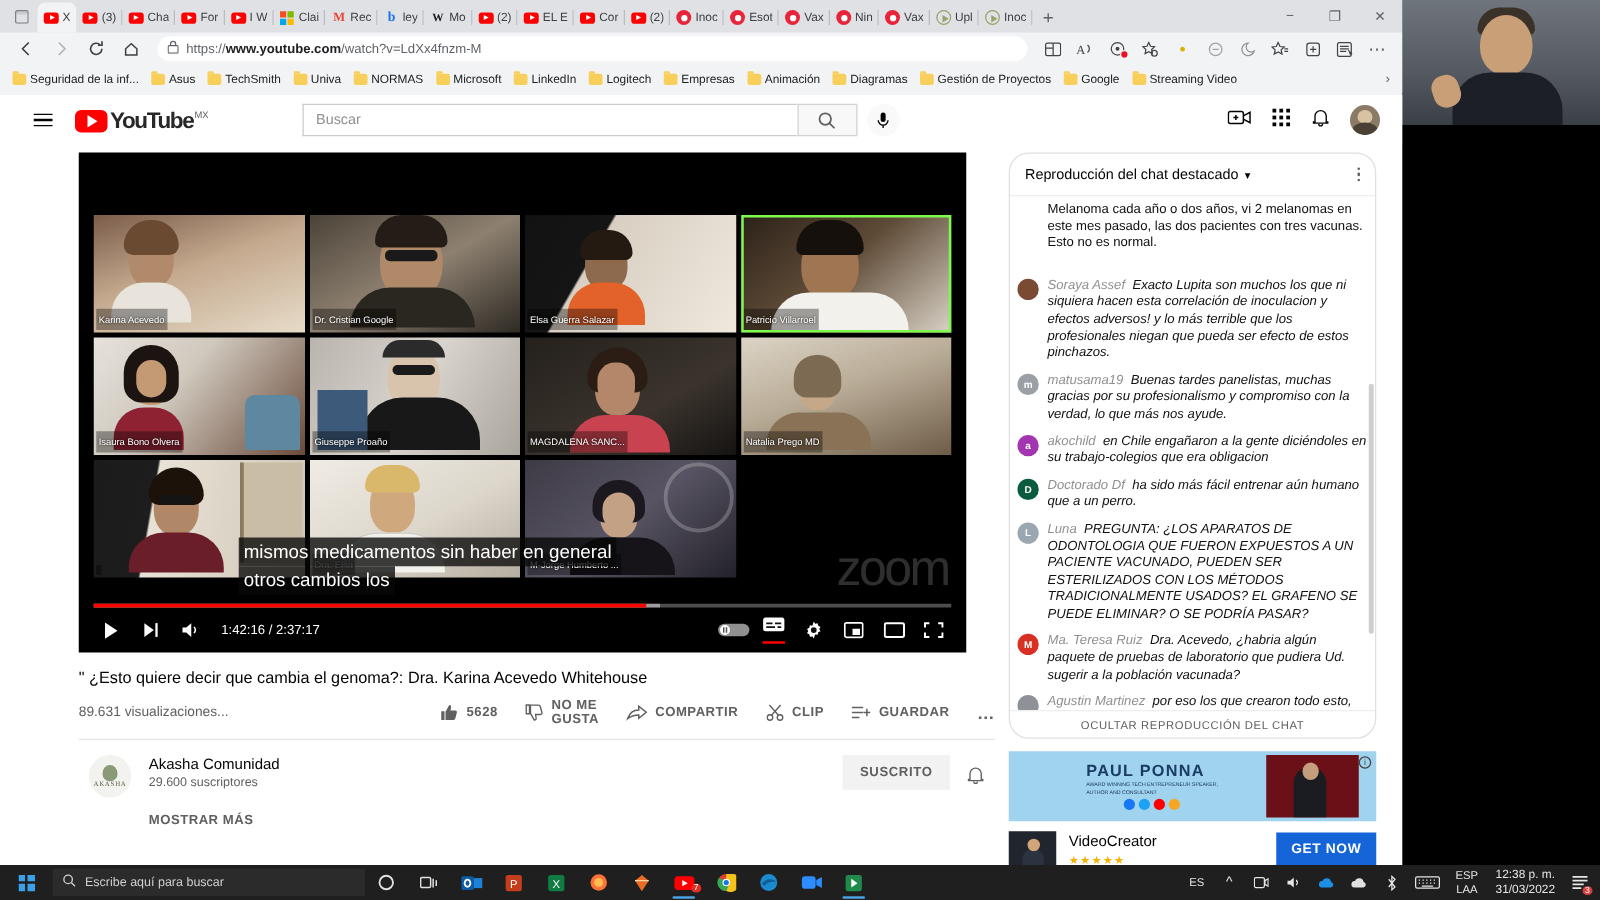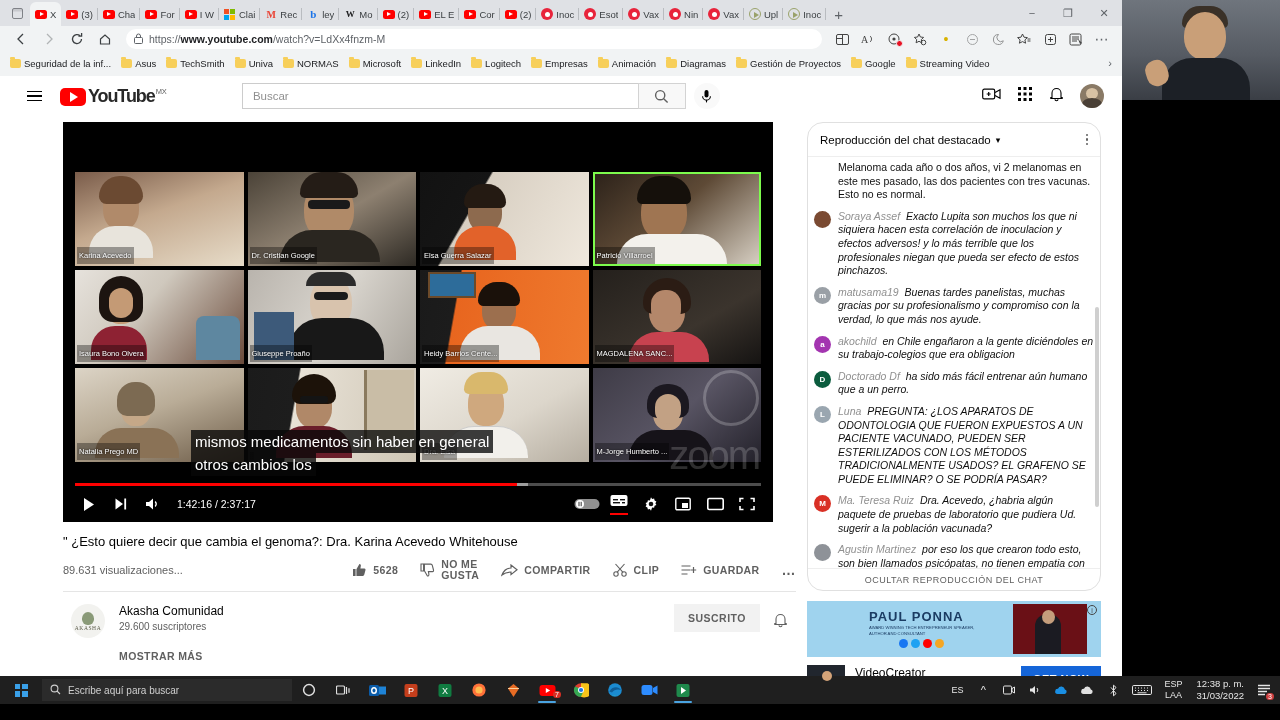--- a/index.html
+++ b/index.html
@@ -125,21 +125,21 @@
   .chathdr .t { font-size:11.5px; color:#030303; }
   .chathdr .chev { margin-left:5px; font-size:9px; color:#030303; }
   .kebab { margin-left:auto; display:flex; flex-direction:column; gap:2px; }
   .kebab i { width:2.5px; height:2.5px; border-radius:50%; background:#606060; display:block;}
   .chatlist { height:411px; overflow:hidden; padding:4px 6px 0 6px; position:relative; }
   .msg { display:flex; margin:0 0 8px 0; }
   .mavatar { width:17px; height:17px; border-radius:50%; flex:0 0 17px; margin-right:7px; margin-top:1px;
              display:flex; align-items:center; justify-content:center; font-size:8px; color:#fff; font-weight:bold; overflow:hidden; }
   .mbody { font-size:10.5px; line-height:13.6px; color:#0f0f0f;font-style:italic; }
   .mname { color:#909090; font-weight:normal; }
-  .partial { padding-left:24px; font-size:10.5px; line-height:13.6px; color:#0f0f0f; margin-bottom:8px;}
+  .partial { padding-left:24px; font-size:10.5px; line-height:13.6px; color:#0f0f0f; margin-bottom:20px;}
   .chatfoot { height:22px; border-top:1px solid #eee; display:flex; align-items:center; justify-content:center;
               font-size:9px; color:#606060; letter-spacing:.5px; }
   .chatscroll { position:absolute; right:1px; top:150px; width:4px; height:200px; background:#cfcfcf; border-radius:2px; }
 
   
   .adbox { margin-top:10px; position:relative; }
   .adbanner { width:294px; height:56px; background:#9fd3ee; position:relative; overflow:hidden; }
   .adname { position:absolute; left:62px; top:8px; font-size:13px; font-weight:bold; color:#1b3c63; letter-spacing:1px; }
   .adsub { position:absolute; left:62px; top:24px; font-size:4.2px; color:#1b3c63; line-height:6px; width:120px;}
   .adsocial { position:absolute; left:92px; top:38px; display:flex; gap:3px; }
@@ -150,21 +150,21 @@
   .adinfo { position:absolute; right:4px; top:4px; width:10px; height:10px; border:1px solid #444; border-radius:50%; font-size:7px; text-align:center; line-height:9px; color:#444;}
   .adrow { display:flex; align-items:center; padding:8px 0 0 0; }
   .adthumb { width:38px; height:28px; background:#21262e; margin-right:10px; position:relative; overflow:hidden;}
   .adthumb:after{content:"";position:absolute;left:11px;top:14px;width:17px;height:18px;background:#2b3340;border-radius:8px 8px 0 0;}
   .adthumb:before{content:"";position:absolute;left:15px;top:6px;width:10px;height:10px;background:#d3a379;border-radius:50%;z-index:2;}
   .adtitle { font-size:12px; color:#030303; }
   .adstars { color:#f5b000; font-size:9px; margin-top:3px; letter-spacing:1px; }
   .getnow { margin-left:auto; background:#1565d8; color:#fff; font-size:11px; font-weight:bold; padding:7px 12px; letter-spacing:.5px; }
 
   
-  .taskbar { position:absolute; left:0; bottom:16px; width:1280px; height:28px; background:#1f1f1f; display:flex; align-items:center; }
+  .taskbar { position:absolute; left:0; bottom:0; width:1280px; height:28px; background:#1f1f1f; display:flex; align-items:center; }
   .startbtn { width:42px; height:28px; display:flex; align-items:center; justify-content:center; }
   .winlogo { width:13px; height:13px; display:grid; grid-template-columns:1fr 1fr; grid-template-rows:1fr 1fr; gap:1.5px; }
   .winlogo i { background:#3aa0e8; display:block; }
   .tbsearch { width:250px; height:22px; background:#2b2b2b; display:flex; align-items:center; padding:0 8px; gap:7px;
               font-size:10px; color:#cfcfcf; }
   .tbicon { width:34px; height:28px; display:flex; align-items:center; justify-content:center; position:relative;}
   .tbicon.active:after { content:""; position:absolute; bottom:1px; left:8px; width:18px; height:2px; background:#4aa3e0; border-radius:1px;}
   .tray { margin-left:auto; display:flex; align-items:center; gap:0; padding-right:4px; color:#e6e6e6; }
   .tray .ti { width:26px; height:28px; display:flex; align-items:center; justify-content:center; font-size:11px; }
   .lang { font-size:9px; line-height:11px; text-align:center; color:#e6e6e6; padding:0 6px; }
@@ -596,27 +596,20 @@
               <div style="position:absolute;right:4px;top:46px;width:44px;height:44px;background:#5e87a0;border-radius:8px 8px 0 0"></div>
               <span class="nm">Isaura Bono Olvera</span>
             </div>
             <div class="cell" style="background:linear-gradient(120deg,#b9b4ad 0%,#d8d4cd 50%,#a9a49c 100%)">
               <div style="position:absolute;left:62px;top:6px;width:42px;height:52px;background:#d8c3ad;border-radius:50% 50% 44% 44%"></div>
               <div style="position:absolute;left:58px;top:2px;width:50px;height:14px;background:#2b2b2b;border-radius:24px 24px 0 0"></div>
               <div style="position:absolute;left:66px;top:22px;width:34px;height:8px;background:#1a1a1a;border-radius:4px"></div>
               <div style="position:absolute;left:40px;top:48px;width:96px;height:42px;background:#181818;border-radius:34px 34px 0 0"></div>
               <div style="position:absolute;left:6px;top:42px;width:40px;height:48px;background:#3d5a7a"></div>
               <span class="nm">Giuseppe Proaño</span>
-            </div>
-            <div class="cell" style="background:linear-gradient(100deg,#1a1a1a 0%,#1c1c1c 22%,#e8661f 23%,#ef7a2e 100%)">
-              <div style="position:absolute;left:8px;top:2px;width:48px;height:26px;background:#2d6c9a;border:2px solid #6b4a2a"></div>
-              <div style="position:absolute;left:62px;top:18px;width:34px;height:42px;background:#9c6f4e;border-radius:50% 50% 42% 42%"></div>
-              <div style="position:absolute;left:58px;top:12px;width:42px;height:24px;background:#1a110a;border-radius:20px 20px 6px 6px"></div>
-              <div style="position:absolute;left:40px;top:56px;width:80px;height:34px;background:#e9e6e1;border-radius:28px 28px 0 0"></div>
-              <span class="nm">Heidy Barrios Cente...</span>
             </div>
             <div class="cell" style="background:linear-gradient(150deg,#24201c 0%,#3b342d 60%,#151312 100%)">
               <div style="position:absolute;left:56px;top:16px;width:36px;height:46px;background:#b4876a;border-radius:50% 50% 42% 42%"></div>
               <div style="position:absolute;left:50px;top:8px;width:48px;height:36px;background:#2b1c14;border-radius:24px 24px 10px 10px"></div>
               <div style="position:absolute;left:58px;top:20px;width:30px;height:34px;background:#b4876a;border-radius:14px"></div>
               <div style="position:absolute;left:36px;top:62px;width:80px;height:30px;background:#c8424f;border-radius:28px 28px 0 0"></div>
               <span class="nm">MAGDALENA SANC...</span>
             </div>
 
             <div class="cell" style="background:linear-gradient(160deg,#dcd4c6 0%,#b9ac97 45%,#6d5c48 100%)">

